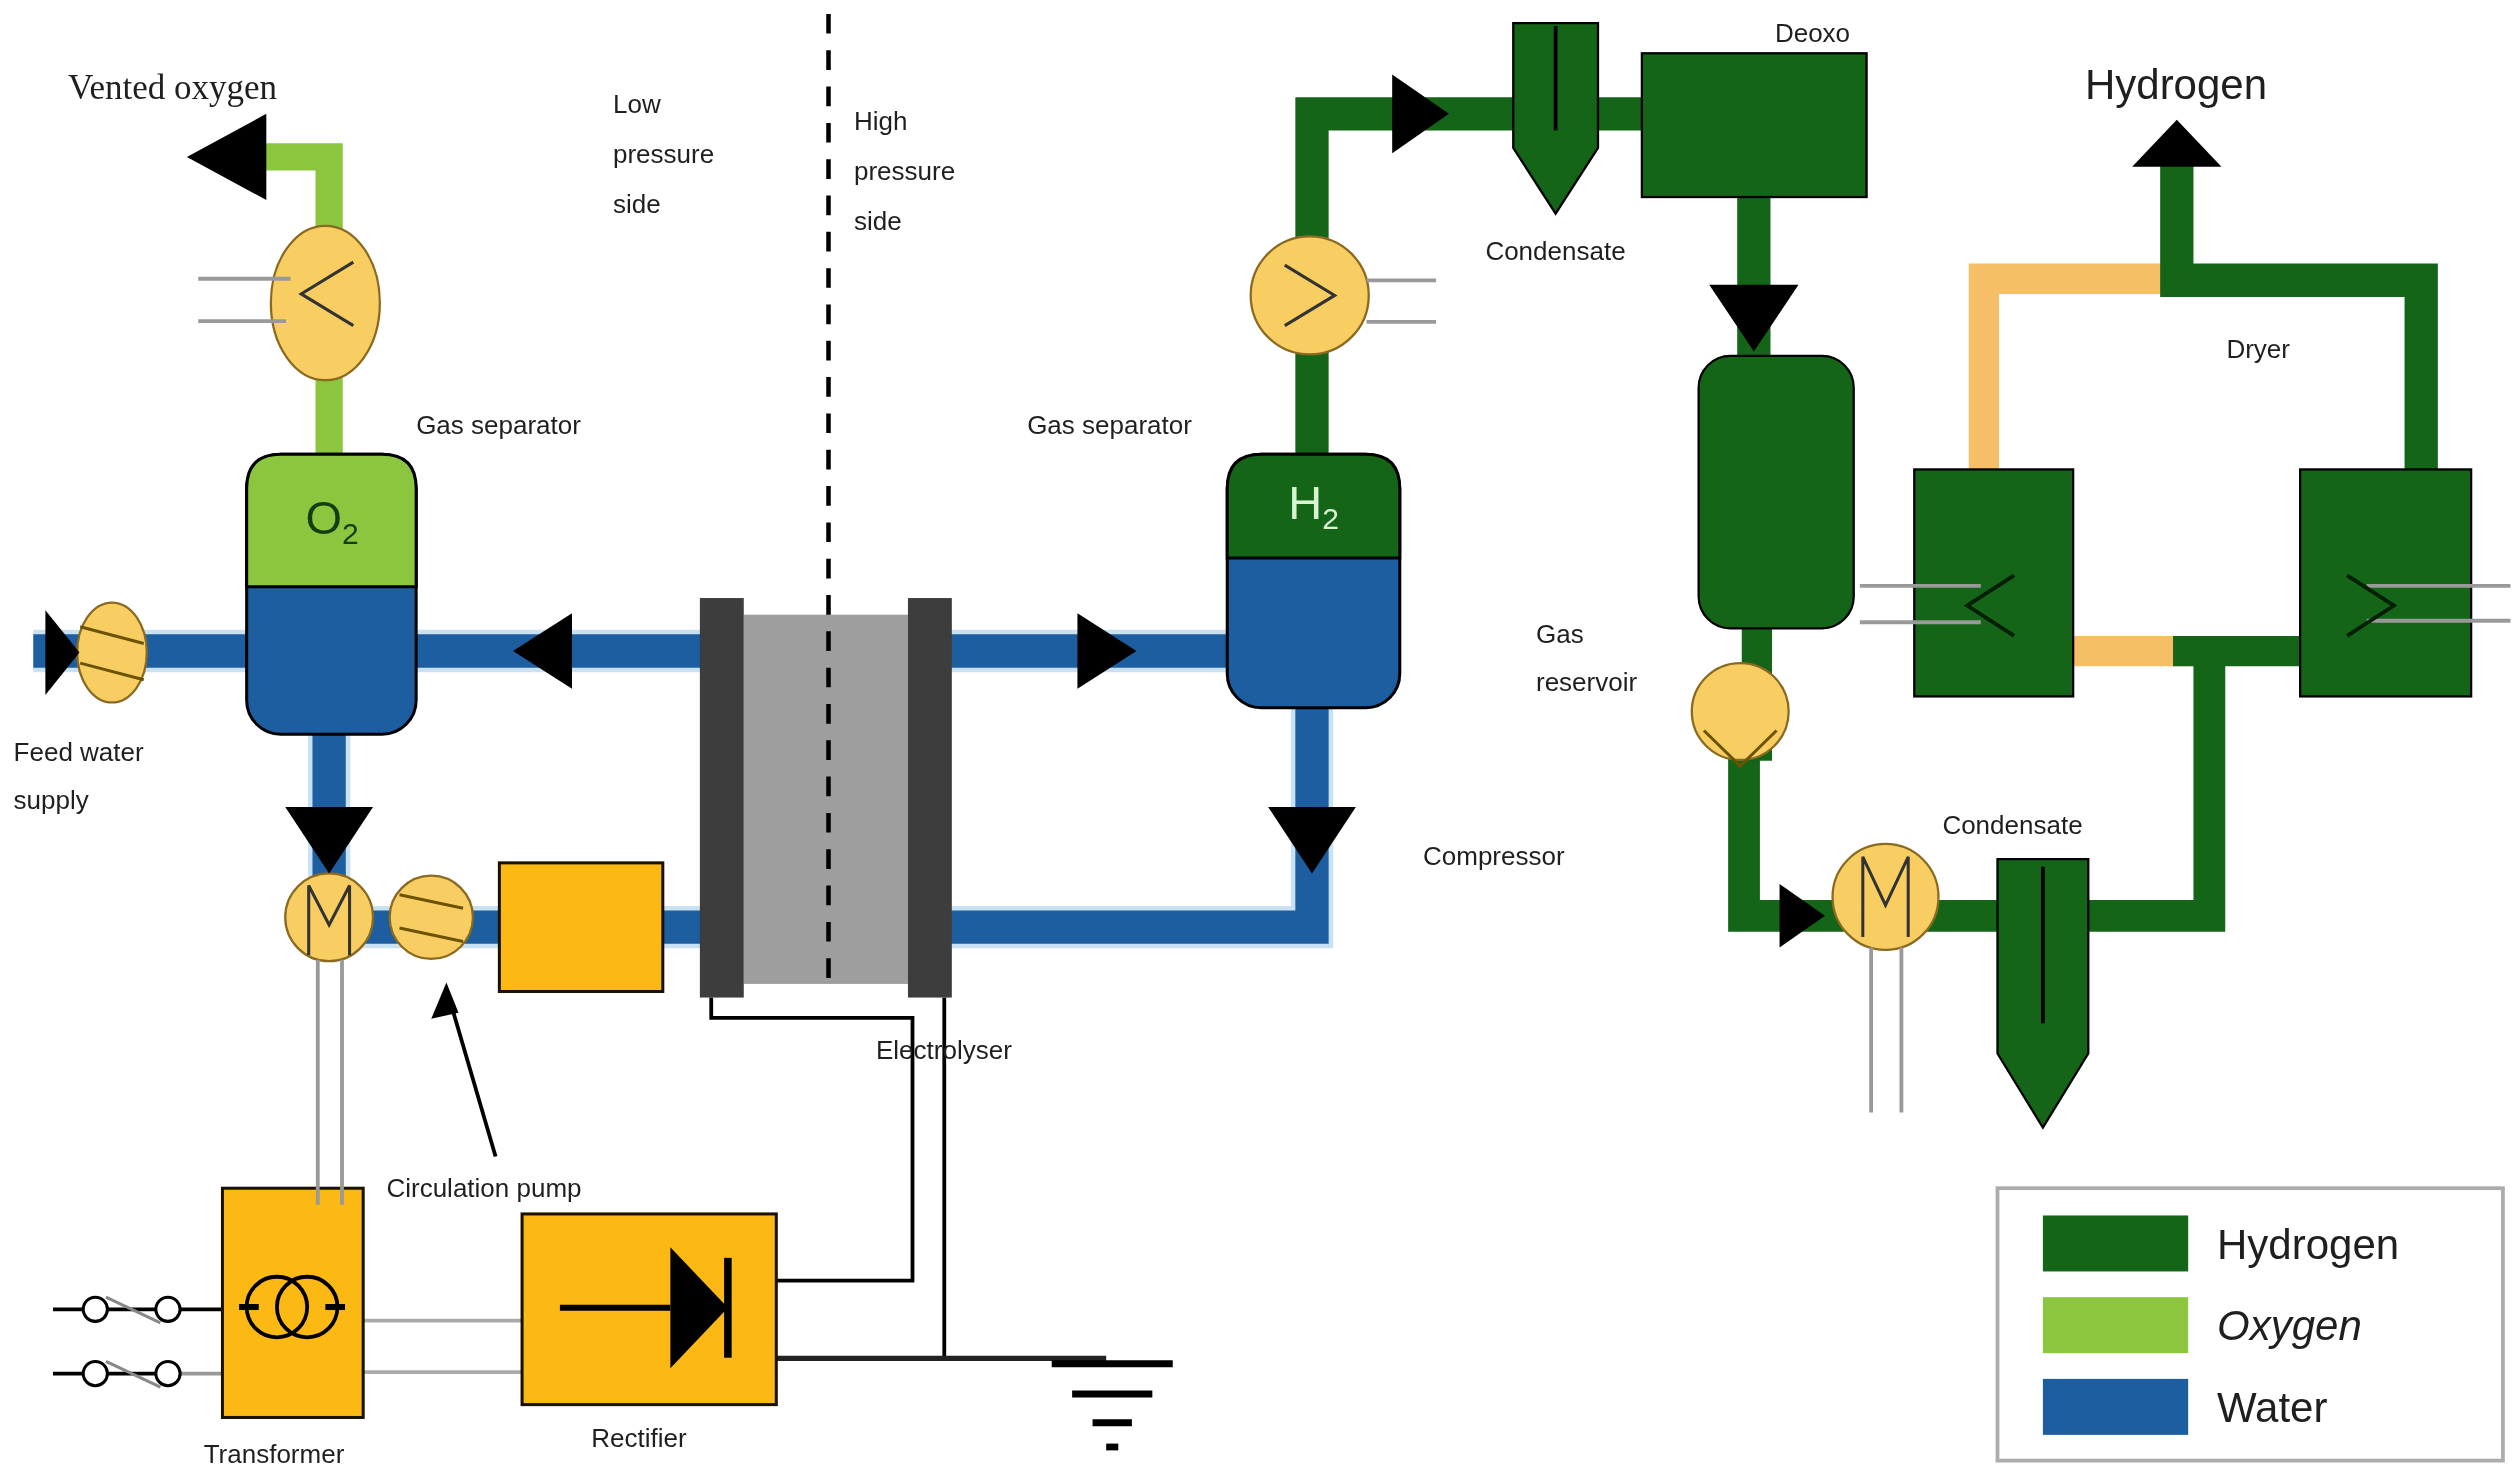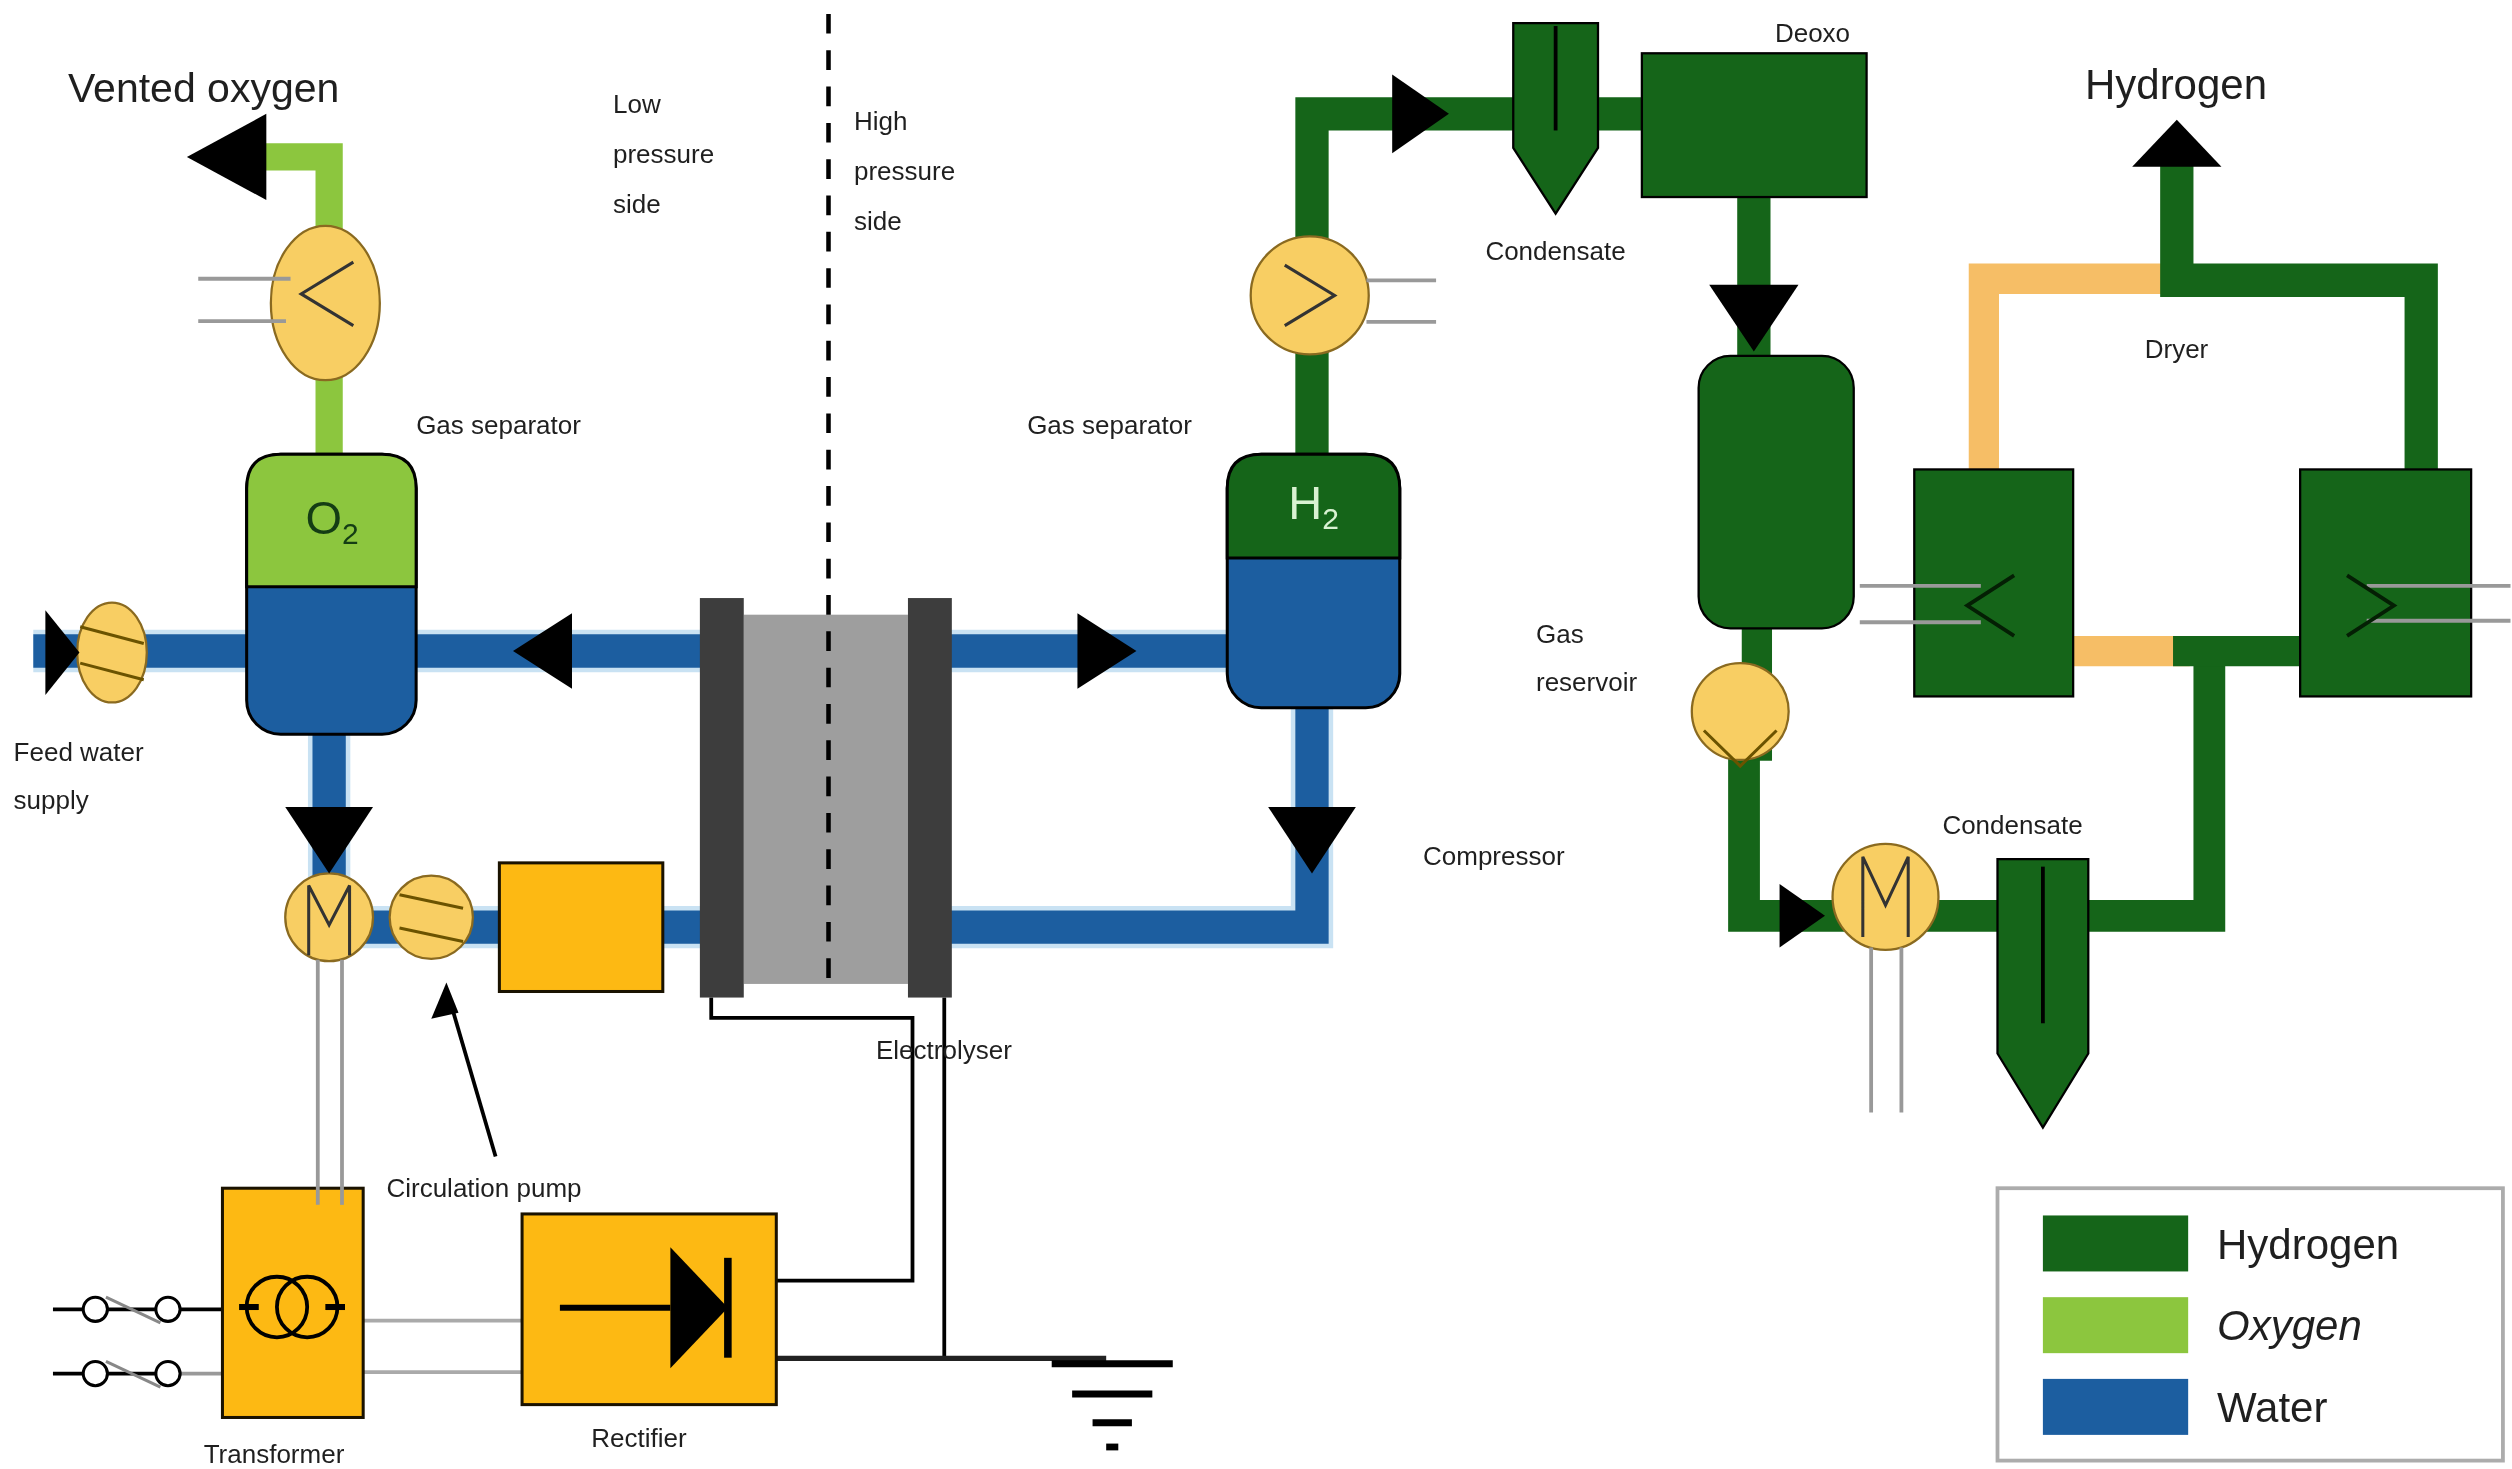--- a/index.html
+++ b/index.html
@@ -189,21 +189,21 @@
   </g>
 
   <g>
     <rect x="2640" y="1570" width="668" height="360" fill="#ffffff" stroke="#ACACAC" stroke-width="5"></rect>
     <rect x="2700" y="1606" width="192" height="74" fill="#156519"></rect>
     <rect x="2700" y="1714" width="192" height="74" fill="#8CC63E"></rect>
     <rect x="2700" y="1822" width="192" height="74" fill="#1C5EA0"></rect>
   </g>
 </svg>
 
-<div class="lbl" style="left:68px;top:64px;width:318px;font-size:41px;">Vented oxygen</div>
+<div class="lbl" style="left:68px;top:64px;width:318px;font-size:35px;font-family:Liberation Serif, serif;">Vented oxygen</div>
 
 <div class="lbl right" style="left:613px;top:79px;width:191px;line-height:50px;">
   <span class="line">Low</span>
   <span class="line">pressure</span>
   <span class="line">side</span>
 </div>
 
 <div class="lbl" style="left:854px;top:96px;width:227px;line-height:50px;">
   <span class="line">High</span>
   <span class="line">pressure</span>
@@ -242,21 +242,21 @@
 
 <div class="lbl" style="left:1536px;top:610px;width:182px;">
   <span class="line">Gas</span>
   <span class="line">reservoir</span>
 </div>
 
 <div class="lbl right" style="left:1423px;top:832px;width:288px;">Compressor</div>
 
 <div class="lbl center" style="left:1861px;top:801px;width:303px;">Condensate</div>
 
-<div class="lbl center" style="left:2063px;top:325px;width:227px;">Dryer</div>
+<div class="lbl center" style="left:2063px;top:325px;width:227px;text-align:right;">Dryer</div>
 
 <div class="lbl center" style="left:2017px;top:61px;width:318px;font-size:42px;">Hydrogen</div>
 
 <div class="legend-label" style="left:2217px;top:1217px;">Hydrogen</div>
 <div class="legend-label" style="left:2217px;top:1298px;font-style:italic;">Oxygen</div>
 <div class="legend-label" style="left:2217px;top:1380px;">Water</div>
 
 </div>
 
 

